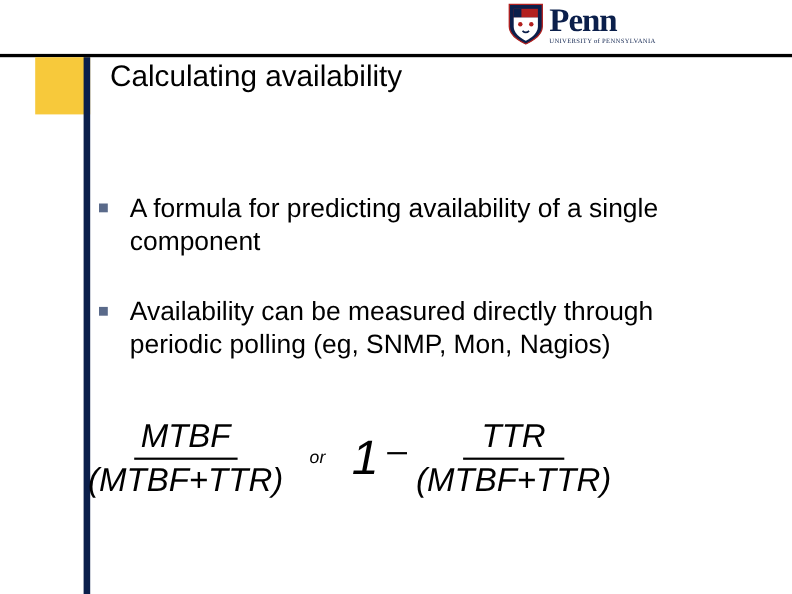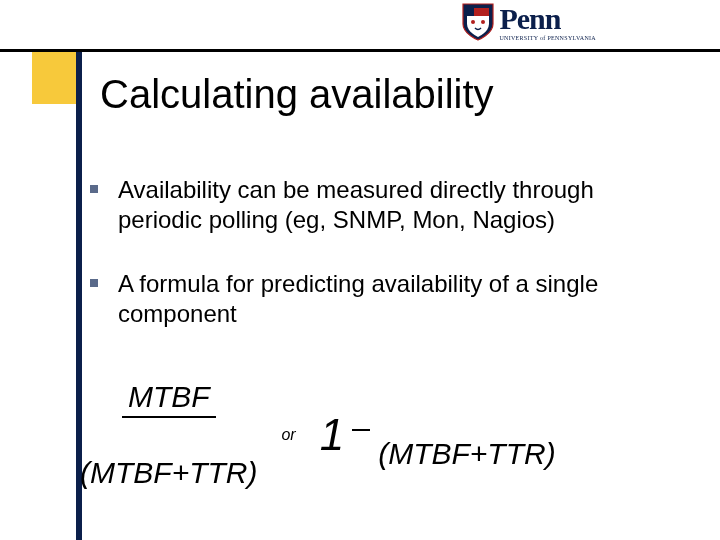--- a/index.html
+++ b/index.html
@@ -74,23 +74,23 @@
   .penn-sub {
     font-family: Georgia, 'Times New Roman', serif;
     font-size: 6px;
     color: #0b1f4b;
     letter-spacing: 0.3px;
     margin-top: 1px;
   }
   
   .title {
     position: absolute;
-    top: 72px;
+    top: 54px;
     left: 100px;
-    font-size: 40px;
+    font-size: 27px;
     font-family: Arial, Helvetica, sans-serif;
     color: #000;
     font-weight: normal;
   }
   
   .bullets {
     position: absolute;
     top: 175px;
     left: 90px;
     width: 580px;
@@ -133,21 +133,20 @@
     line-height: 1.15;
   }
   .fraction .num {
     padding: 0 6px 1px 6px;
     border-bottom: 2px solid #000;
     min-width: 80px;
     text-align: center;
   }
   .fraction .den {
     padding-top: 2px;
-    margin-top: 36px;
   }
   .or-word {
     font-size: 16px;
     padding: 0 4px;
   }
   .oneminus {
     display: inline-flex;
     align-items: center;
     gap: 8px;
   }
@@ -187,36 +186,37 @@
       <span class="penn-word">Penn</span>
       <span class="penn-sub">UNIVERSITY of PENNSYLVANIA</span>
     </div>
   </div>
 
   <div class="title">Calculating availability</div>
 
   <div class="bullets">
     <div class="bullet">
       <div class="bullet-marker"></div>
-      <div class="bullet-text">Availability can be measured directly through periodic polling (eg, SNMP, Mon, Nagios)</div>
+      <div class="bullet-text">A formula for predicting availability of a single component</div>
     </div>
     <div class="bullet">
       <div class="bullet-marker"></div>
-      <div class="bullet-text">A formula for predicting availability of a single component</div>
+      <div class="bullet-text">Availability can be measured directly through periodic polling (eg, SNMP, Mon, Nagios)</div>
     </div>
   </div>
 
   <div class="formula-row">
     <span class="fraction">
       <span class="num">MTBF</span>
       <span class="den">(MTBF+TTR)</span>
     </span>
     <span class="or-word">or</span>
     <span class="oneminus">
       <span class="big-one">1</span>
       <span class="minus-sign"></span>
       <span class="fraction">
+        <span class="num">TTR</span>
         <span class="den">(MTBF+TTR)</span>
       </span>
     </span>
   </div>
 
 </div>
 
 </body></html>

